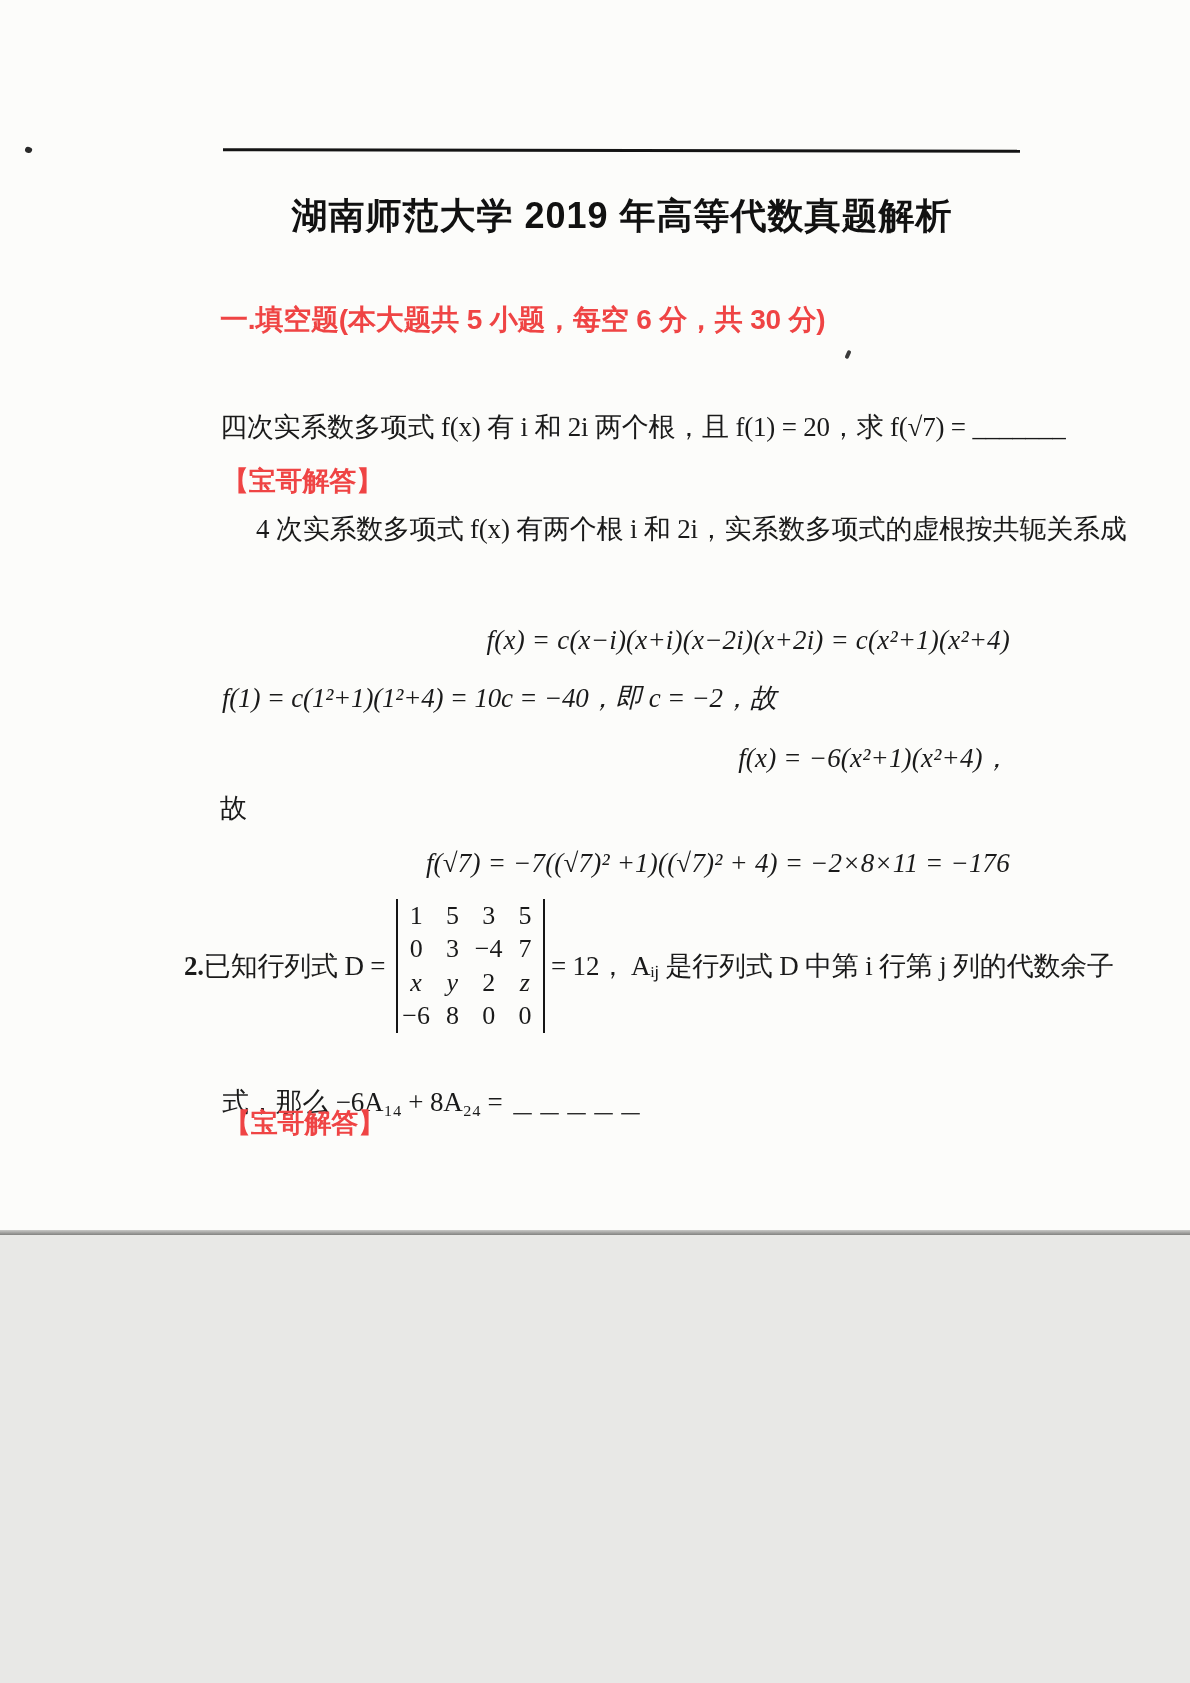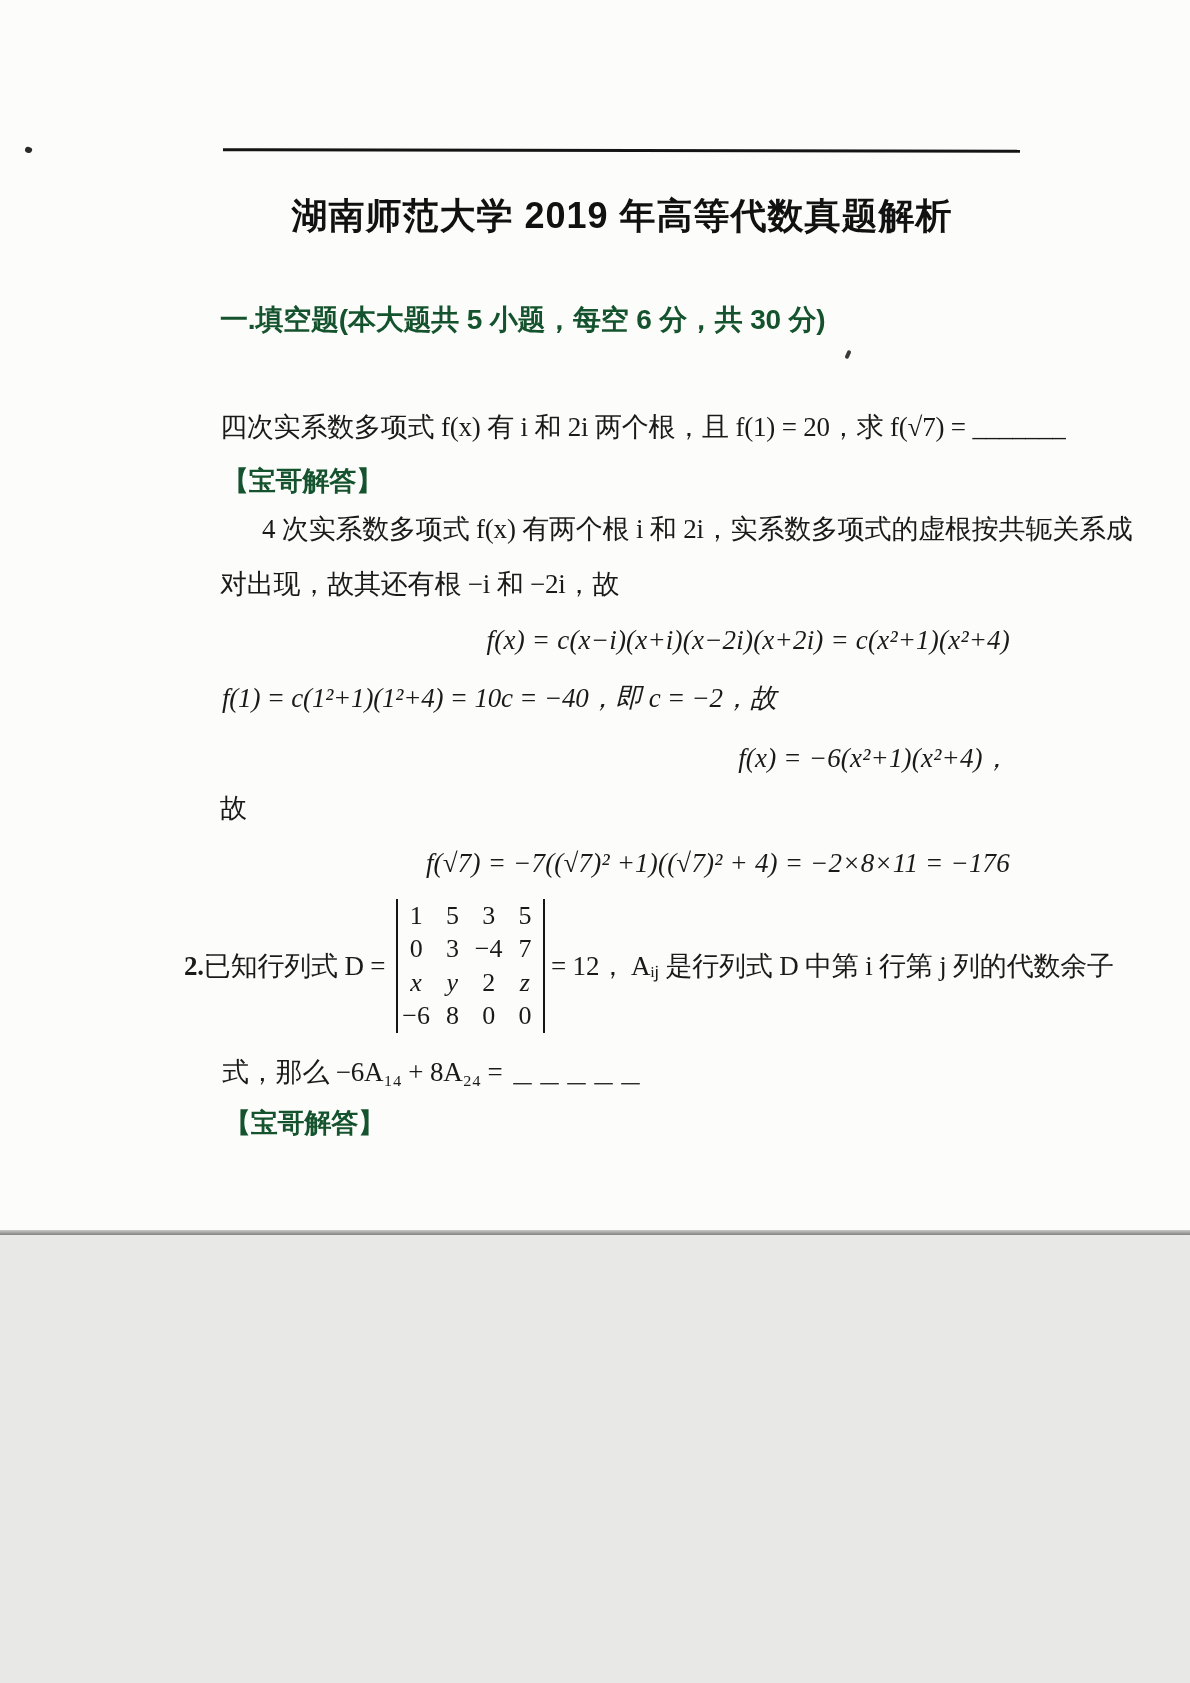--- a/index.html
+++ b/index.html
@@ -36,21 +36,21 @@
     font-family:"Liberation Sans",sans-serif;
     font-weight:700;font-size:36px;letter-spacing:1px;
     color:#111;
     white-space:nowrap;
   }
   .line{
     position:absolute;
     font-size:27px;line-height:34px;white-space:nowrap;
     letter-spacing:-0.2px;
   }
-  .sans{font-family:"Liberation Sans",sans-serif;font-weight:700;color:#14532d;}
+  .sans{font-family:"Liberation Sans",sans-serif;font-weight:700;color:#ef4444;}
   .bnum{font-weight:700;}
   .fline{
     position:absolute;left:230px;width:780px;text-align:right;
     font-style:italic;font-size:27px;line-height:36px;white-space:nowrap;
     letter-spacing:0.2px;
   }
   
   .det{
     position:absolute;left:396px;top:899px;width:145px;height:134px;
     border-left:2px solid #151515;border-right:2px solid #151515;
@@ -74,23 +74,22 @@
 
   <h1 class="title">湖南师范大学 2019 年高等代数真题解析</h1>
 
   <div class="line sans" style="left:220px;top:303px;font-size:28px;">一.填空题(本大题共 5 小题，每空 6 分，共 30 分)</div>
 
 
   <div class="line" style="left:220px;top:410px">四次实系数多项式 f(x) 有 i 和 2i 两个根，且 f(1) = 20，求 f(√7) = _______</div>
 
   <div class="line sans" style="left:222px;top:464px">【宝哥解答】</div>
 
-  <div class="line" style="left:262px;top:512px">4 次实系数多项式 f(x) 有两个根 i 和 2i，实系数多项式的虚根按共轭关系成</div>
+  <div class="line" style="left:256px;top:512px">4 次实系数多项式 f(x) 有两个根 i 和 2i，实系数多项式的虚根按共轭关系成</div>
 
-  <div class="line" style="left:220px;top:567px">对出现，故其还有根 −i 和 −2i，故</div>
 
   <div class="fline" style="top:622px">f(x) = c(x−i)(x+i)(x−2i)(x+2i) = c(x²+1)(x²+4)</div>
 
   <div class="line" style="left:222px;top:681px;font-style:italic;">f(1) = c(1²+1)(1²+4) = 10c = −40，即 c = −2，故</div>
 
   <div class="fline" style="top:740px">f(x) = −6(x²+1)(x²+4)，</div>
 
   <div class="line" style="left:220px;top:791px">故</div>
 
   <div class="fline" style="top:845px">f(√7) = −7((√7)² +1)((√7)² + 4) = −2×8×11 = −176</div>
@@ -113,20 +112,20 @@
       <span class="mcell">2</span>
       <span class="mcell mvar">z</span>
       <span class="mcell">−6</span>
       <span class="mcell">8</span>
       <span class="mcell">0</span>
       <span class="mcell">0</span>
     </div>
 
   <div class="line" style="left:551px;top:949px">= 12，  Aᵢⱼ 是行列式 D 中第 i 行第 j 列的代数余子</div>
 
-  <div class="line" style="left:222px;top:1055px">
+  <div class="line" style="left:222px;top:1085px">
     <span>式，那么 −6A₁₄ + 8A₂₄ = </span><span style="letter-spacing:0;">＿＿＿＿＿</span>
   </div>
 
   <div class="line sans" style="left:224px;top:1106px">【宝哥解答】</div>
 
   <div class="bottom-strip"></div>
 </div>
 
 </body></html>

